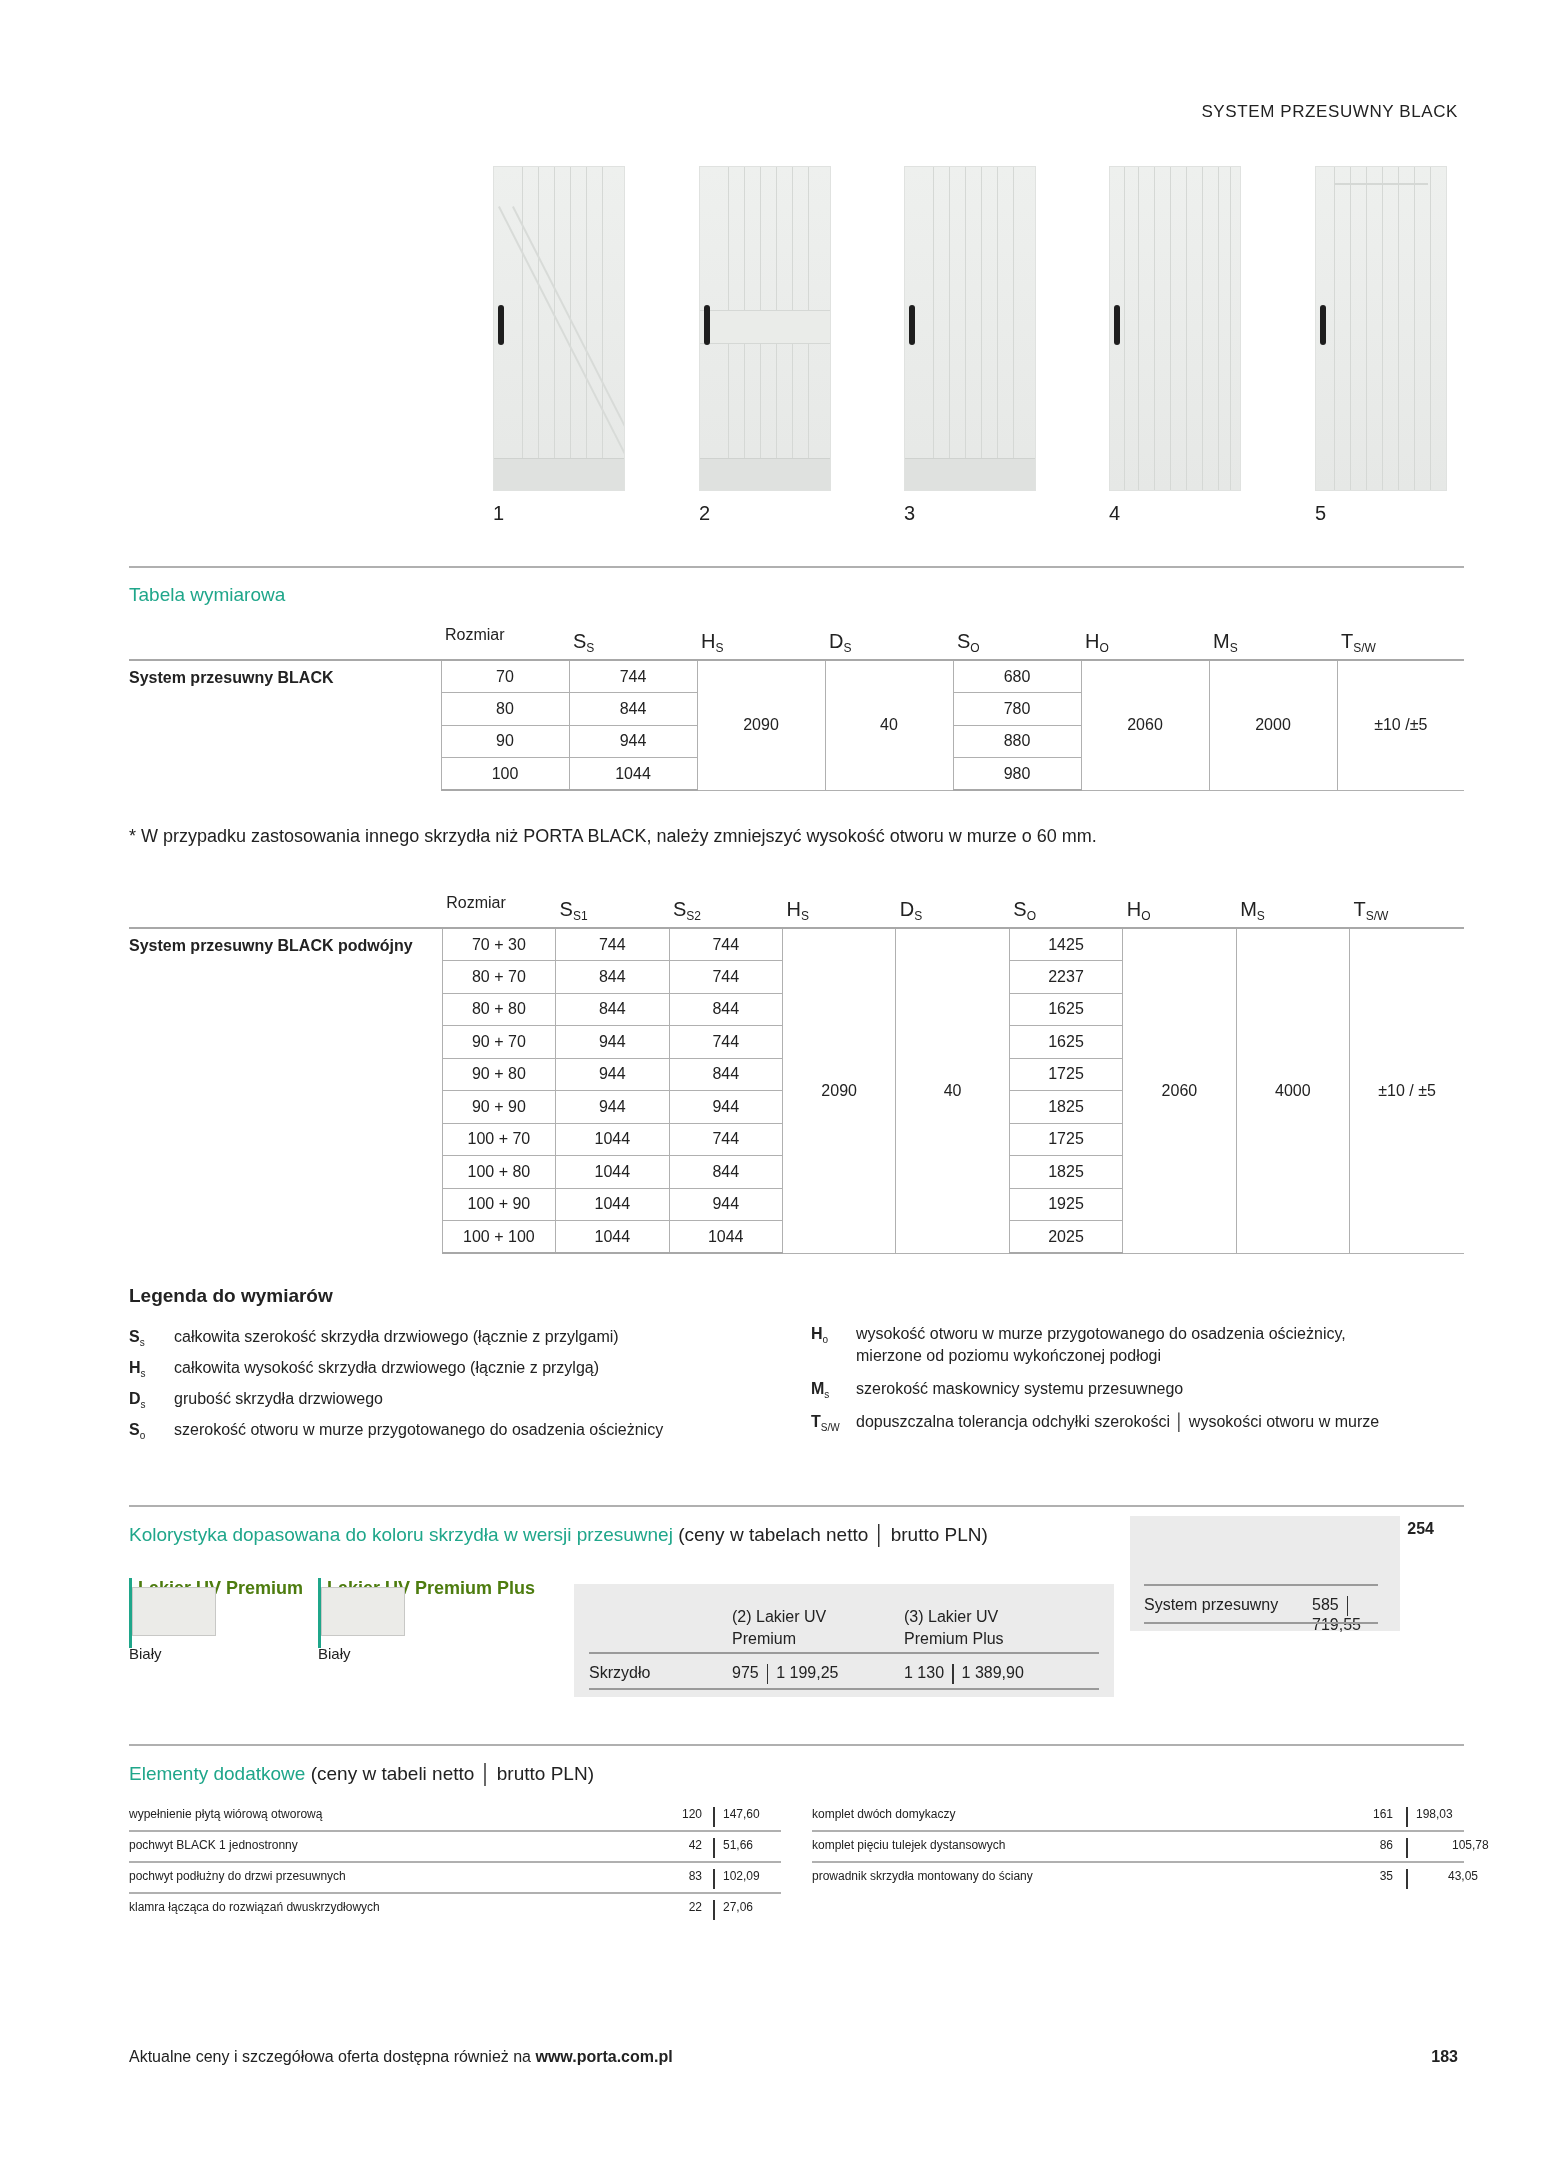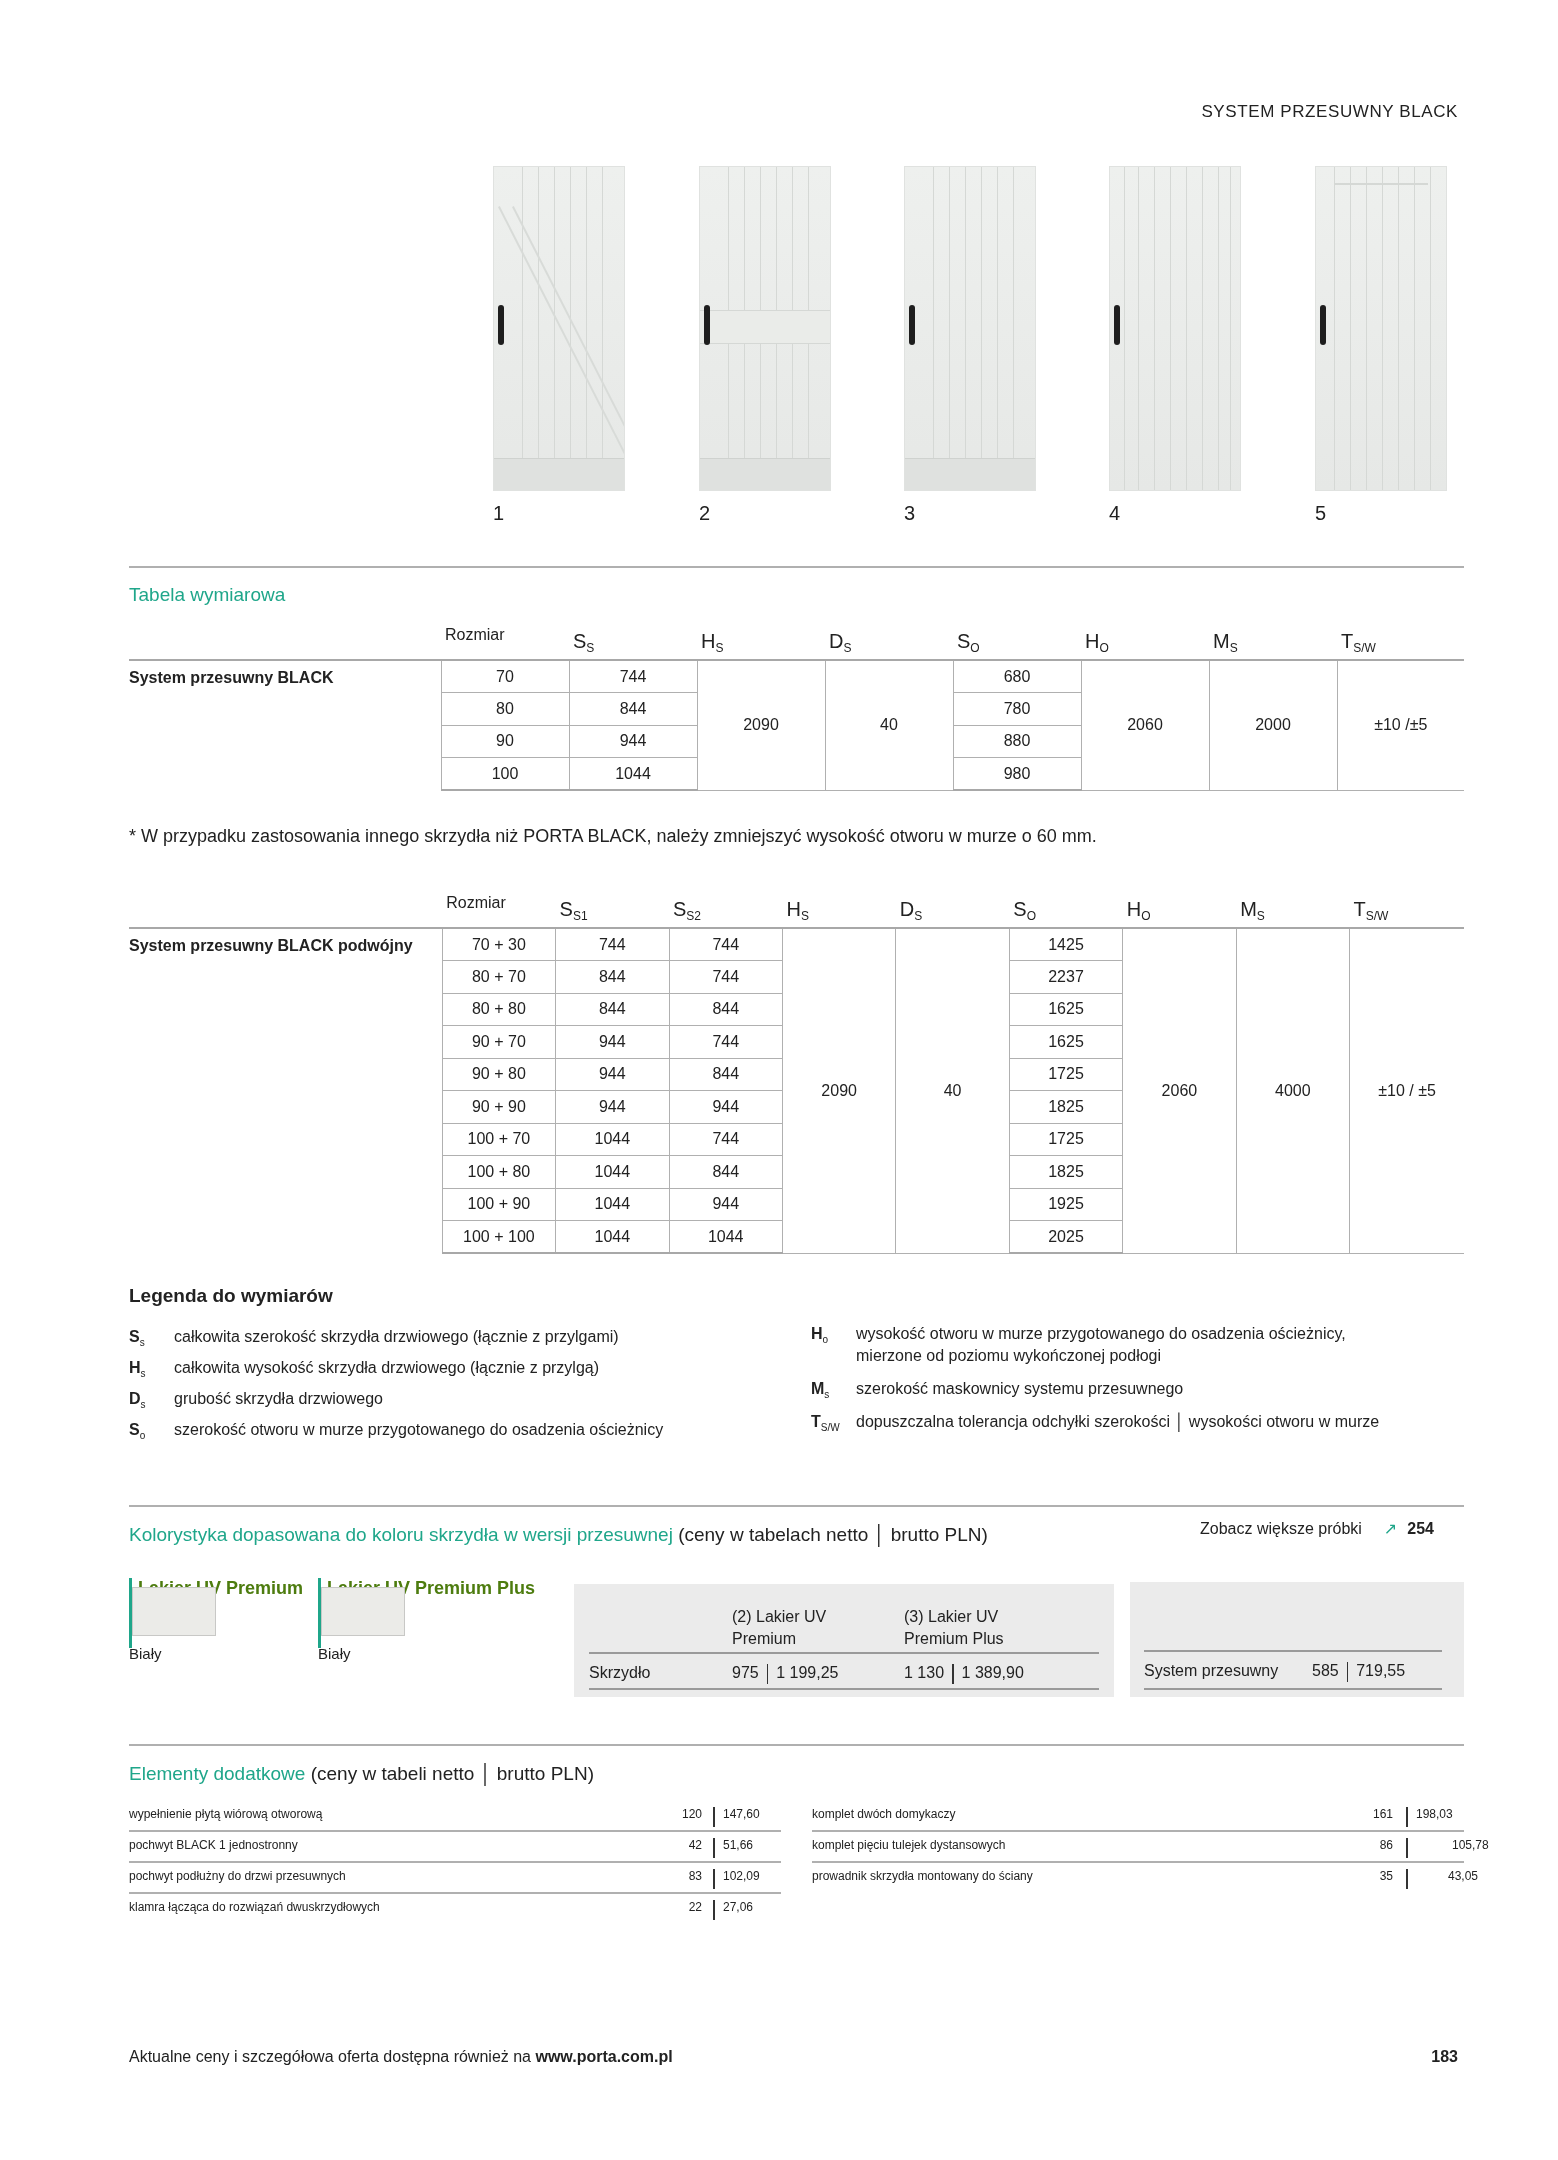--- a/index.html
+++ b/index.html
@@ -346,21 +346,21 @@
 <div class="price-panel" style="left:574px; top:1584px; width:540px; height:113px;">
   <div class="colh" style="left:158px;"><span>(2) Lakier UV</span><br><span>Premium</span></div>
   <div class="colh" style="left:330px;"><span>(3) Lakier UV</span><br><span>Premium Plus</span></div>
   <div class="line" style="left:15px; right:15px; top:68px;"></div>
   <div class="cell" style="left:15px;">Skrzydło</div>
   <div class="cell" style="left:158px;"><span>975</span><span class="sep"></span><span>1 199,25</span></div>
   <div class="cell" style="left:330px;"><span>1 130</span><span class="sep"></span><span>1 389,90</span></div>
   <div class="line" style="left:15px; right:15px; top:104px;"></div>
 </div>
 
-<div class="price-panel" style="left:1130px; top:1582px; width:334px; height:115px;">
+<div class="price-panel" style="left:1130px; top:1516px; width:270px; height:115px;">
   <div class="line" style="left:14px; right:22px; top:68px;"></div>
   <div class="cell" style="left:14px;">System przesuwny</div>
   <div class="cell" style="left:182px;"><span>585</span><span class="sep"></span><span>719,55</span></div>
   <div class="line" style="left:14px; right:22px; top:106px;"></div>
 </div>
 
 <div class="hr" style="top:1744px;"></div>
 
 <div class="section-title" style="left:129px; top:1763px;">
   <span>Elementy dodatkowe</span> <span class="rest">(ceny w tabeli netto │ brutto PLN)</span>

